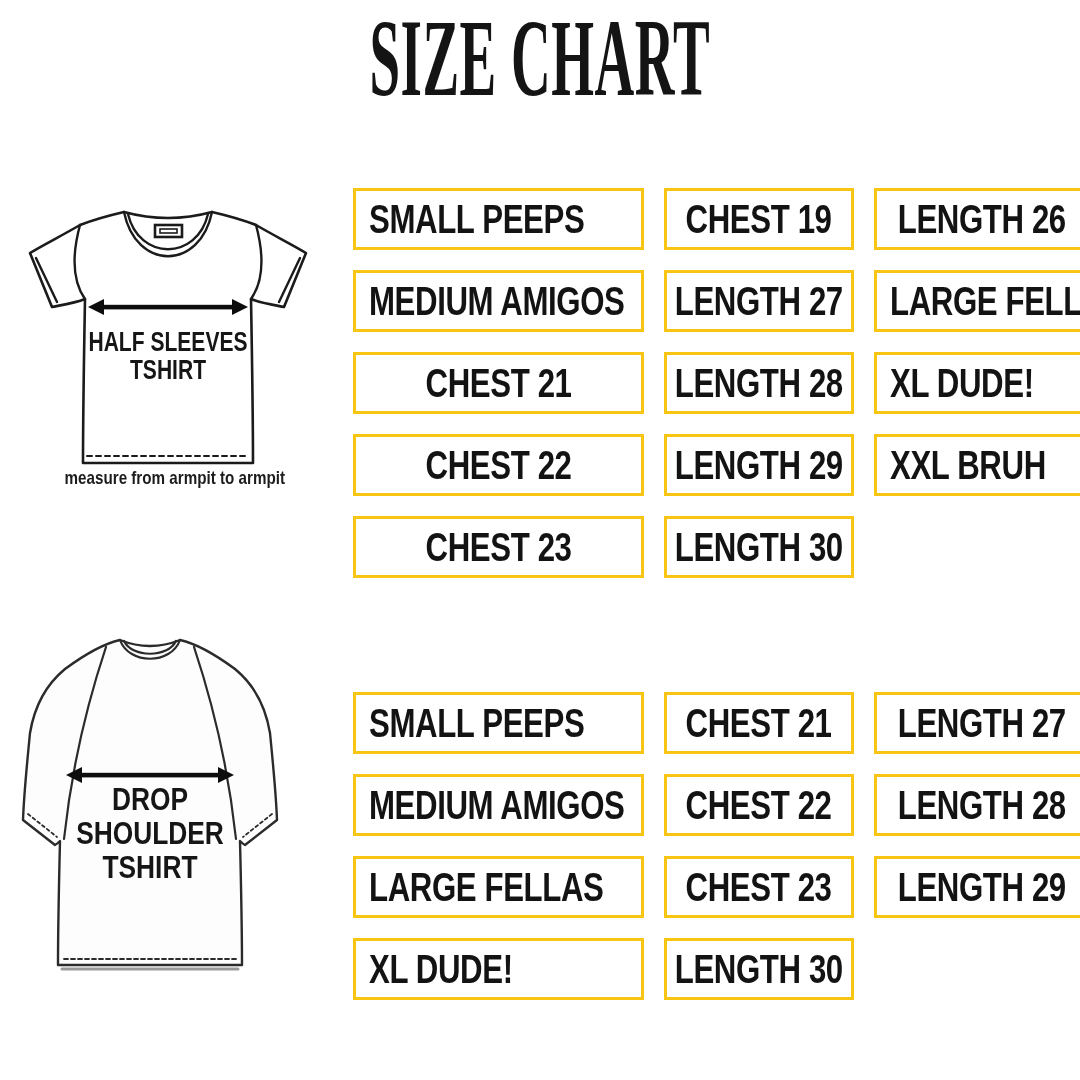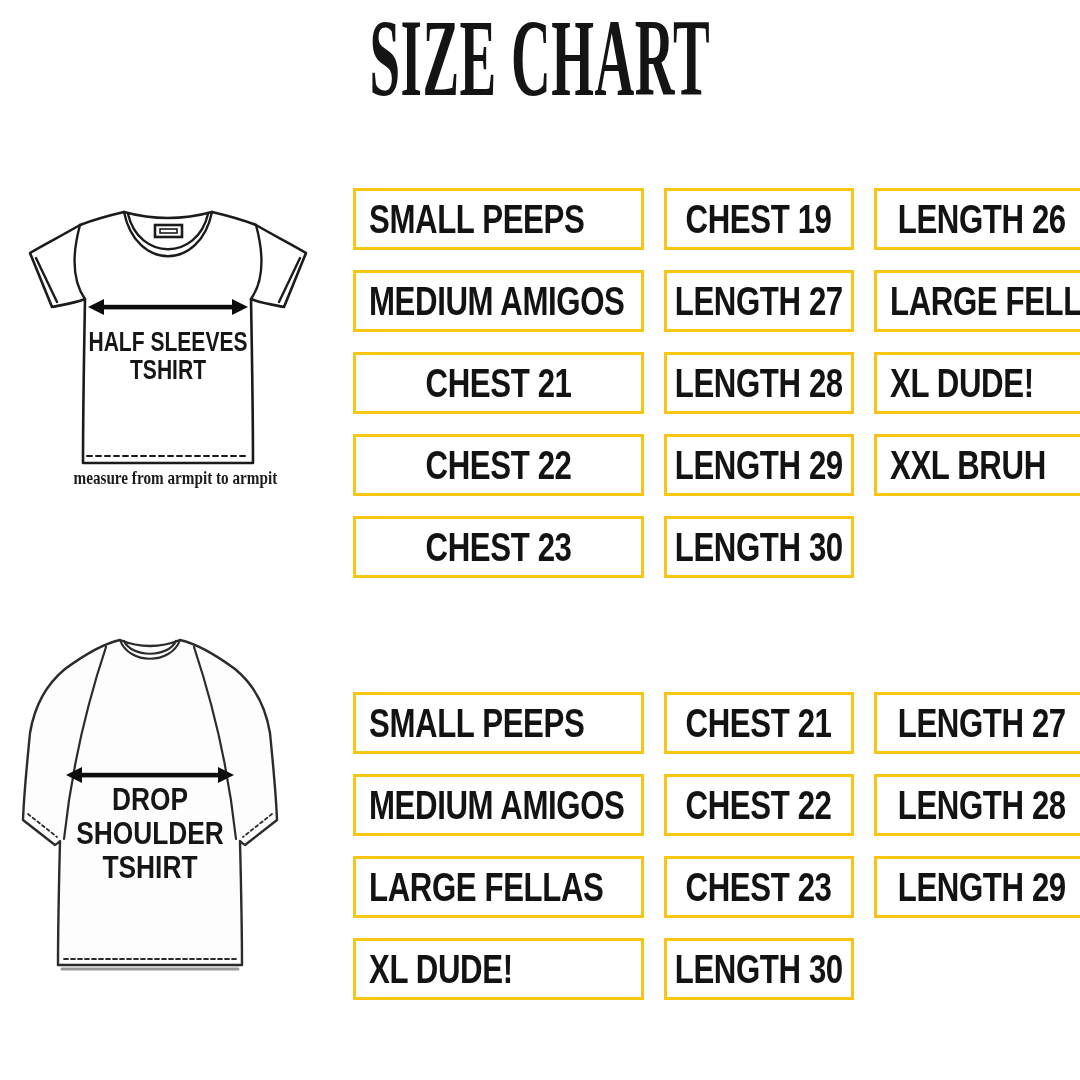--- a/index.html
+++ b/index.html
@@ -74,21 +74,20 @@
     font-weight: bold;
     fill: #161616;
   }
 
   .caption {
     position: absolute;
     left: 15px; top: 467px;
     width: 320px;
     text-align: center;
     white-space: nowrap;
-    font-family: Liberation Serif, serif;
   }
   .caption span {
     display: inline-block;
     font-weight: bold;
     font-size: 19px;
     transform: scaleX(0.8);
     transform-origin: center center;
     color: #1c1c1c;
   }
 </style>

